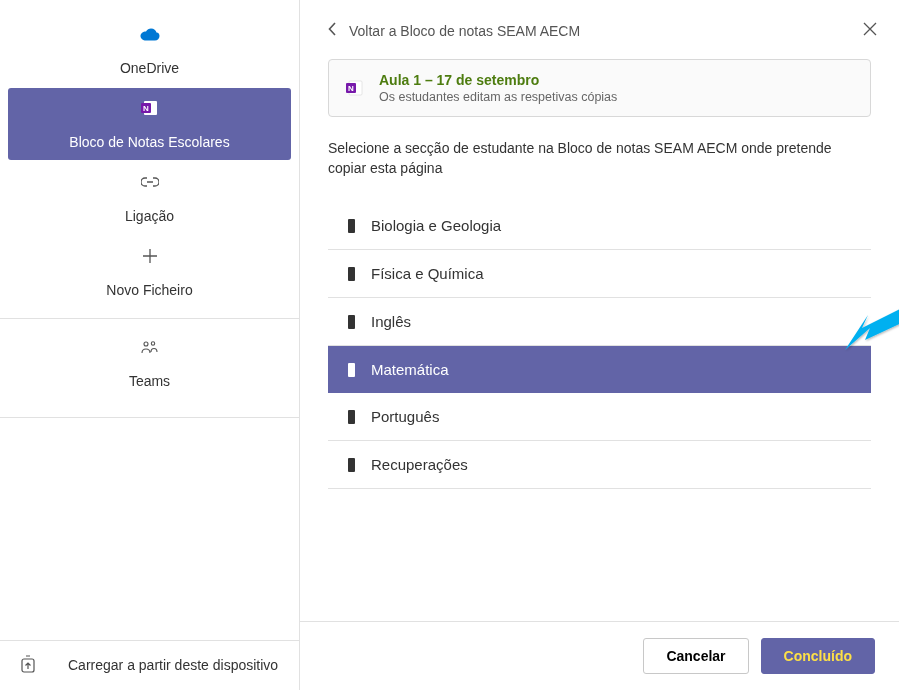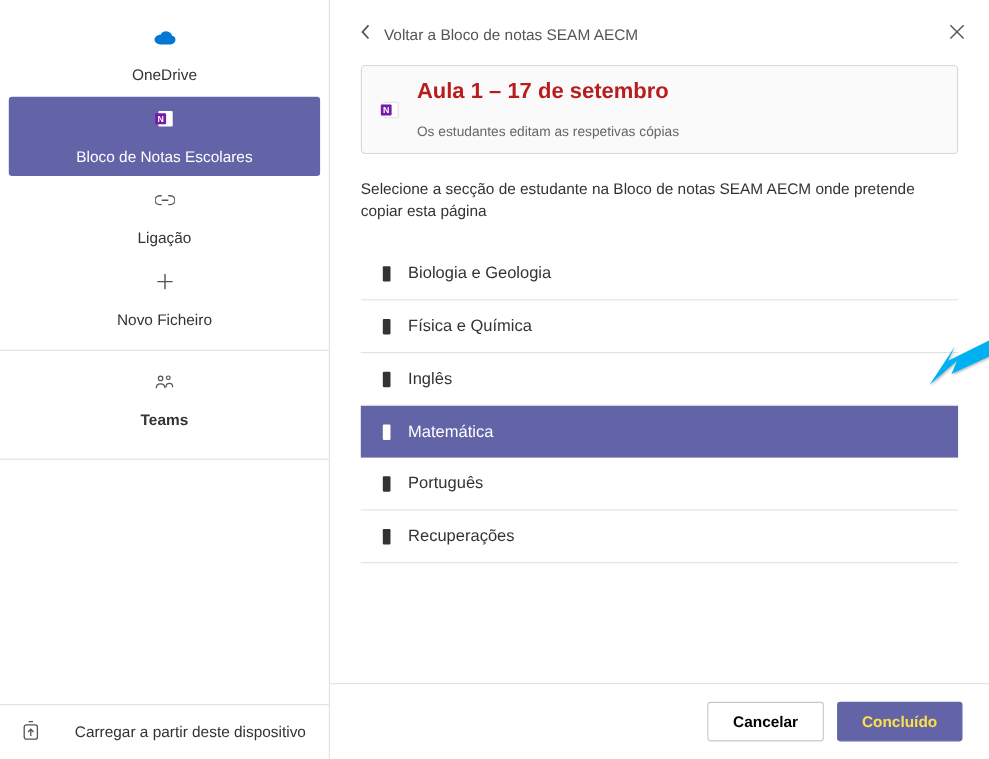--- a/index.html
+++ b/index.html
@@ -46,21 +46,20 @@
       display: flex;
       align-items: center;
       justify-content: center;
     }
     .sidebar-divider {
       border-top: 1px solid #e1e1e1;
       margin-top: 8px;
     }
     .teams-section {
       padding: 8px 0;
-      font-weight: bold;
     }
     .sidebar-spacer {
       flex: 1;
     }
     .sidebar-footer {
       border-top: 1px solid #e1e1e1;
       padding: 14px 20px;
       display: flex;
       align-items: center;
       gap: 32px;
@@ -113,27 +112,27 @@
     }
     .onenote-icon {
       width: 20px;
       height: 20px;
       display: inline-flex;
       align-items: center;
       justify-content: center;
     }
     .info-title {
       font-weight: 600;
-      font-size: 20px;
-      color: #b91c1c;
+      font-size: 14px;
+      color: #4d7c0f;
     }
     .info-subtitle {
       font-size: 12.5px;
       color: #666;
-      margin-top: 18px;
+      margin-top: 2px;
     }
     .instruction {
       margin-top: 22px;
       font-size: 14px;
       color: #333;
       line-height: 1.4;
     }
     .section-list {
       margin-top: 24px;
     }

